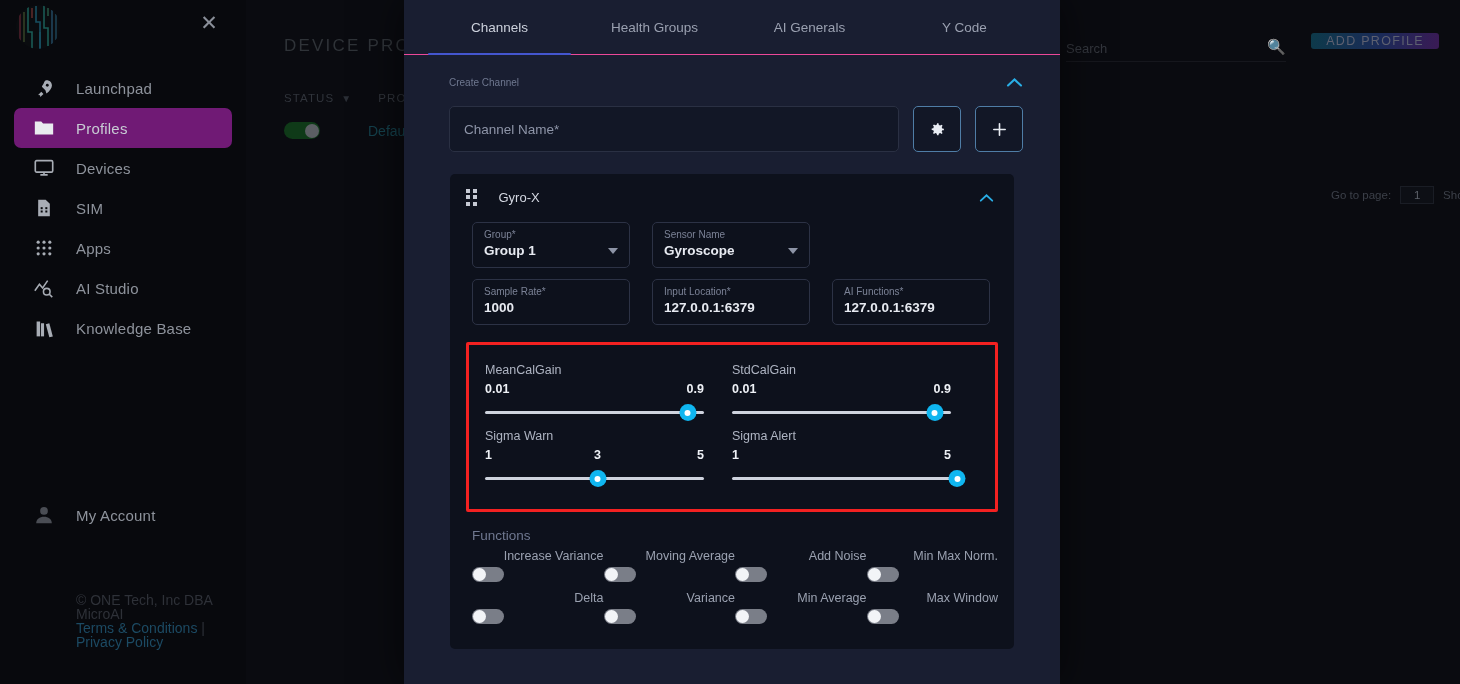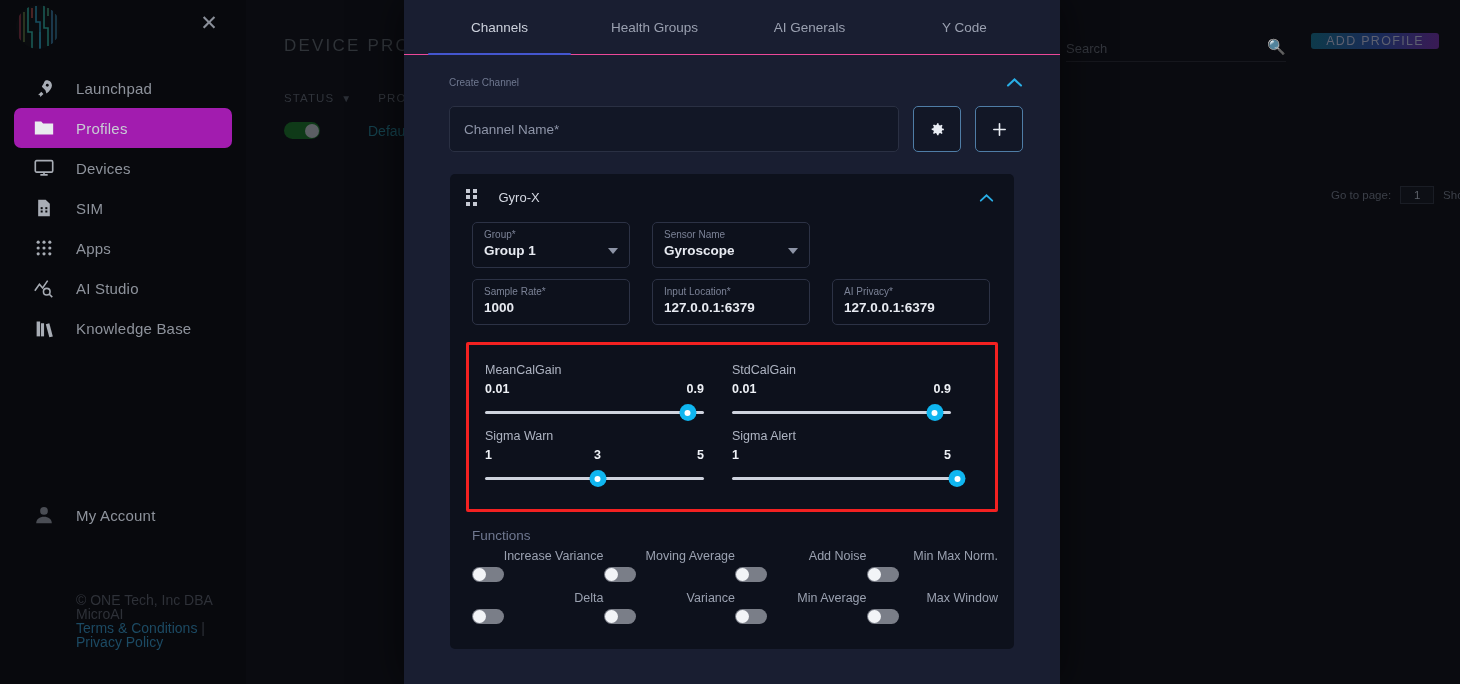--- a/index.html
+++ b/index.html
@@ -24,21 +24,21 @@
   .close-x {
     position: absolute; right: 26px; top: 12px;
     width: 22px; height: 22px; color: #8a8f99; font-size: 21px;
     line-height: 22px; text-align: center; cursor: pointer;
   }
   .nav { margin-top: 8px; }
   .nav-item {
     display: flex; align-items: center; height: 40px;
     margin: 0 14px; border-radius: 7px; padding-left: 10px; cursor: pointer;
   }
-  .nav-item.active { background: #a21caf; }
+  .nav-item.active { background: #701a75; }
   .nav-ico {
     width: 40px; height: 24px; display: flex; align-items: center;
     justify-content: center; color: #a8adb5; flex: 0 0 40px;
   }
   .nav-item.active .nav-ico { color: #e9ebef; }
   .nav-label {
     font-size: 15px; color: #8e939c; padding-left: 12px; letter-spacing: .2px;
   }
   .nav-item.active .nav-label { color: #c8ccd4; }
   .account {
@@ -469,21 +469,21 @@
         <div style="width:158px"></div>
         <div class="field">
           <div class="f-label">Sample Rate*</div>
           <div class="f-value">1000</div>
         </div>
         <div class="field">
           <div class="f-label">Input Location*</div>
           <div class="f-value">127.0.0.1:6379</div>
         </div>
         <div class="field">
-          <div class="f-label">AI Privacy*</div>
+          <div class="f-label">AI Functions*</div>
           <div class="f-value">127.0.0.1:6379</div>
         </div>
       </div>
 
       <div class="sliders">
         <div class="slider-box">
           <div class="sl-name">MeanCalGain</div>
           <div class="sl-nums">
             <span class="sl-min">0.01</span>
             <span class="sl-max">0.9</span>

